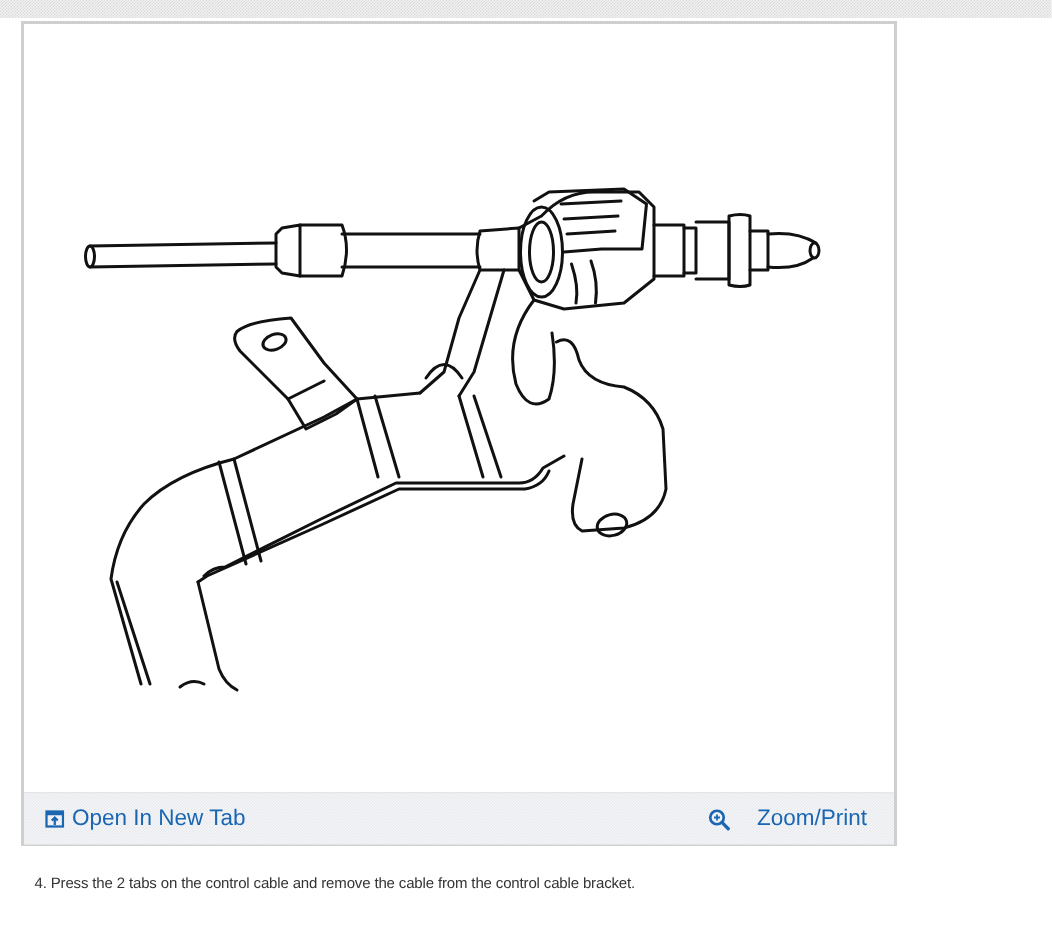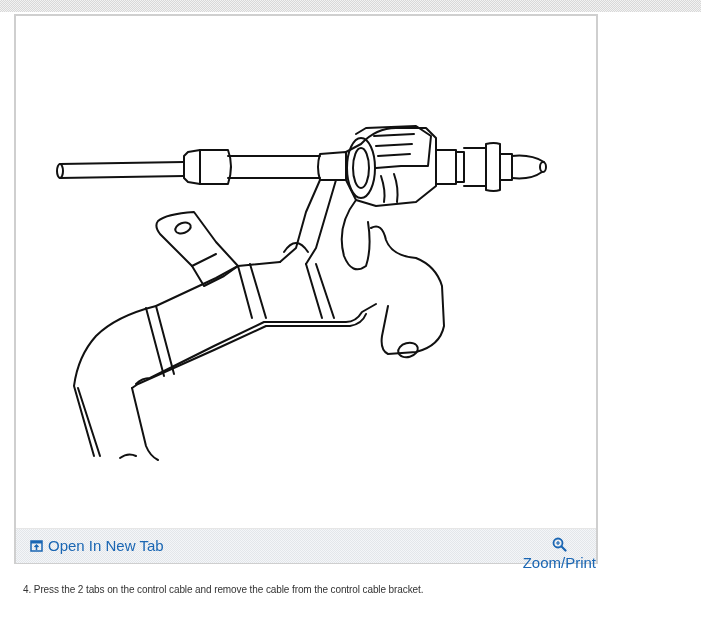--- a/index.html
+++ b/index.html
@@ -30,21 +30,21 @@
         linear-gradient(45deg, #e3e6ea 25%, transparent 25%, transparent 75%, #e3e6ea 75%),
         linear-gradient(45deg, #e3e6ea 25%, transparent 25%, transparent 75%, #e3e6ea 75%);
       background-size: 2px 2px; background-position: 0 0, 1px 1px;
       border-top: 1px solid #e6e6e6;
     }
     .link {
       position: absolute; top: 8px; color: #1a66b3; font-size: 15px; line-height: 18px;
       text-decoration: none; cursor: pointer; display: flex; align-items: center; gap: 5px; text-align: center;
     }
     .link.open { left: 14px; }
-    .link.zoom { right: 0; gap: 2px; flex-direction: column; }
+    .link.zoom { right: 18px; gap: 18px; }
     .icon svg { display: block; }
     .caption {
       position: absolute; left: 23px; top: 584px; font-size: 10px; color: #333333;
       white-space: nowrap; letter-spacing: -0.1px;
     }
   </style>
 </head>
 <body>
 
 <div class="top-strip"></div>

